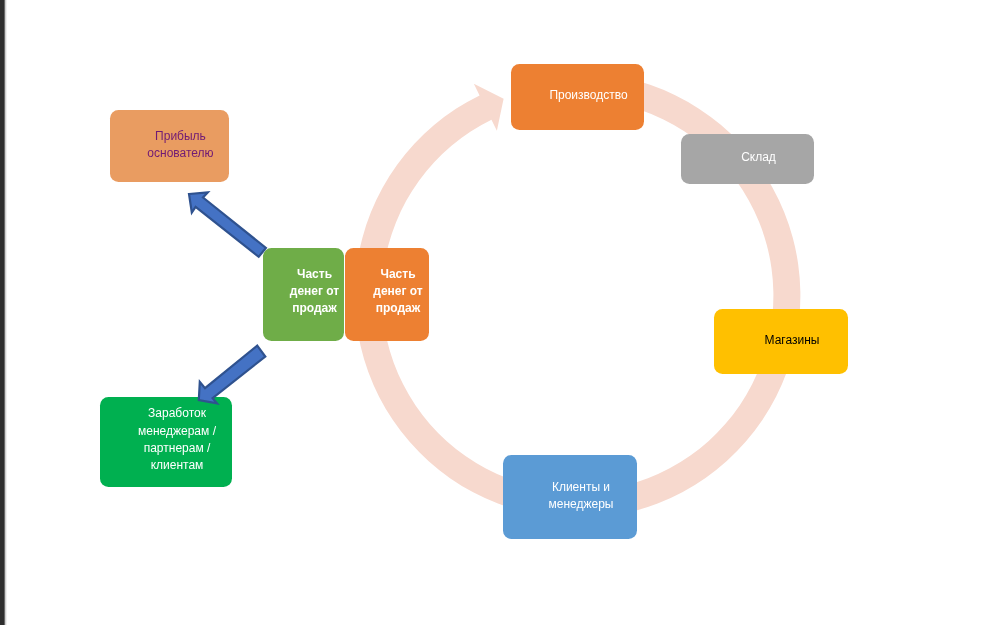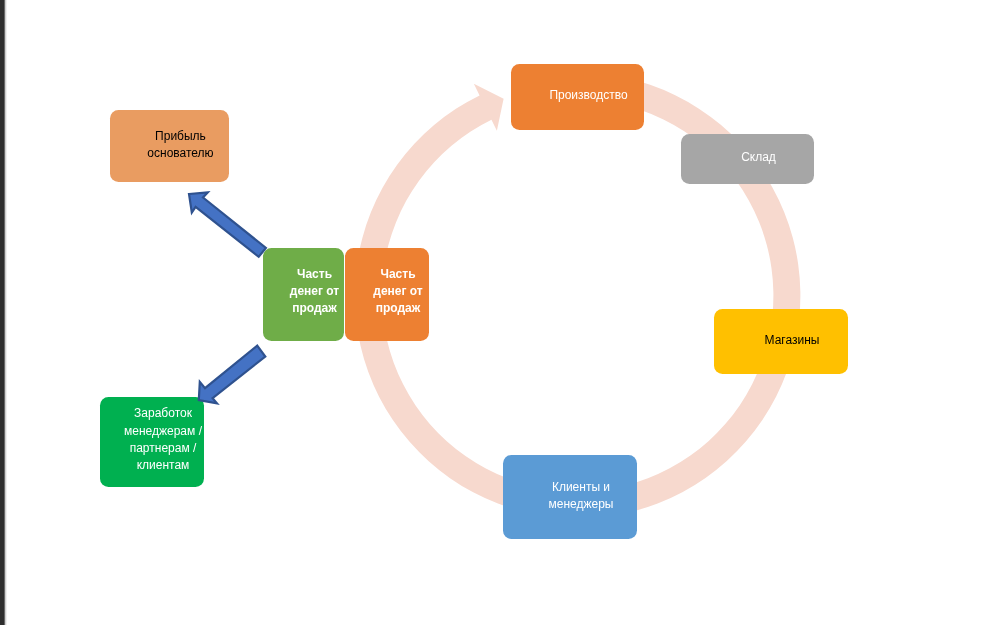--- a/index.html
+++ b/index.html
@@ -59,26 +59,26 @@
 денег от
 продаж</span>
   </div>
 
   <div class="node tshift" id="nShareOrange" style="left: 345px; top: 248px; width: 84px; height: 93px; background: rgb(237, 128, 50); color: rgb(255, 255, 255);">
     <span class="lbl">Часть
 денег от
 продаж</span>
   </div>
 
-  <div class="node" id="nFounder" style="left: 110px; top: 110px; width: 119px; height: 72px; background: rgb(233, 156, 97); color: #000000;">
+  <div class="node" id="nFounder" style="left: 110px; top: 110px; width: 119px; height: 72px; background: rgb(233, 156, 97); color: #701a75;">
     <span class="lbl">Прибыль
 основателю</span>
   </div>
 
-  <div class="node tshift1" id="nEarnings" style="left: 100px; top: 397px; width: 104px; height: 90px; background: rgb(0, 176, 80); color: rgb(255, 255, 255);">
+  <div class="node tshift1" id="nEarnings" style="left: 100px; top: 397px; width: 132px; height: 90px; background: rgb(0, 176, 80); color: rgb(255, 255, 255);">
     <span class="lbl">Заработок
 менеджерам /
 партнерам /
 клиентам</span>
   </div>
 
   <svg class="layer" viewBox="0 0 1006 625">
     <path id="arrowProfit" d="M 189 194 L 207.8 192.4 L 203 197.5 L 265.9 247.9 L 258.7 256.8 L 195.6 206.8 L 191.8 212.6 Z" stroke-width="2.2" stroke-linejoin="miter" fill="#4472c4" stroke="#2f528f"></path>
     <path id="arrowEarnings" d="M 198.8 400.2 L 199.8 381.9 L 205 388.2 L 257.2 345.7 L 265.3 356.5 L 212.6 398.2 L 217 403.4 Z" stroke-width="2.2" stroke-linejoin="miter" fill="#4472c4" stroke="#2f528f"></path>
   </svg>

